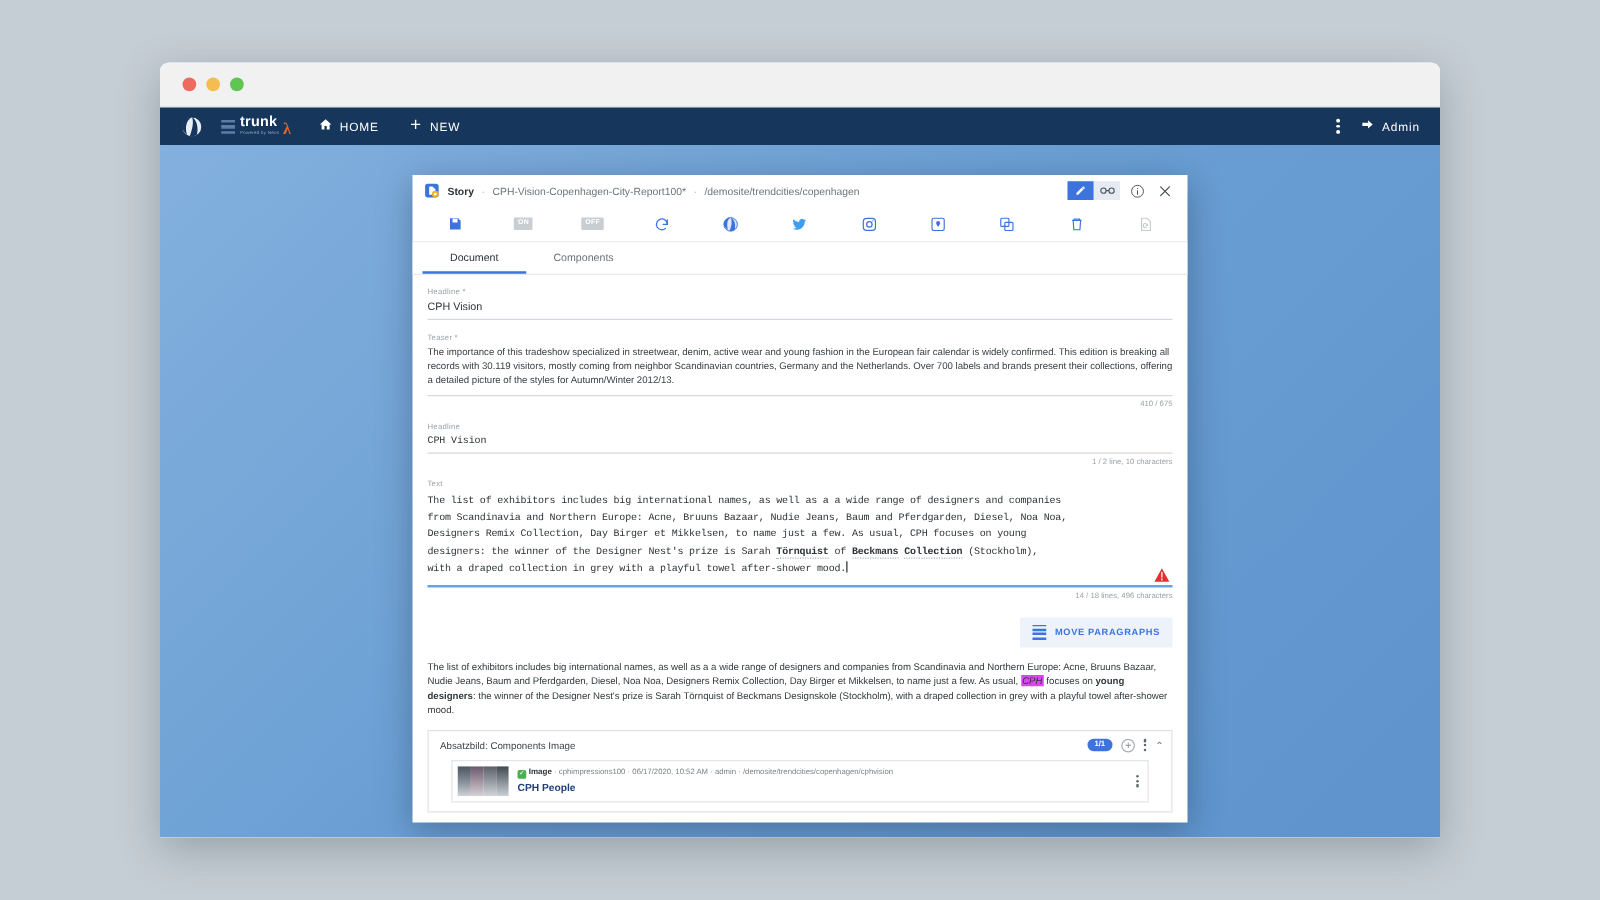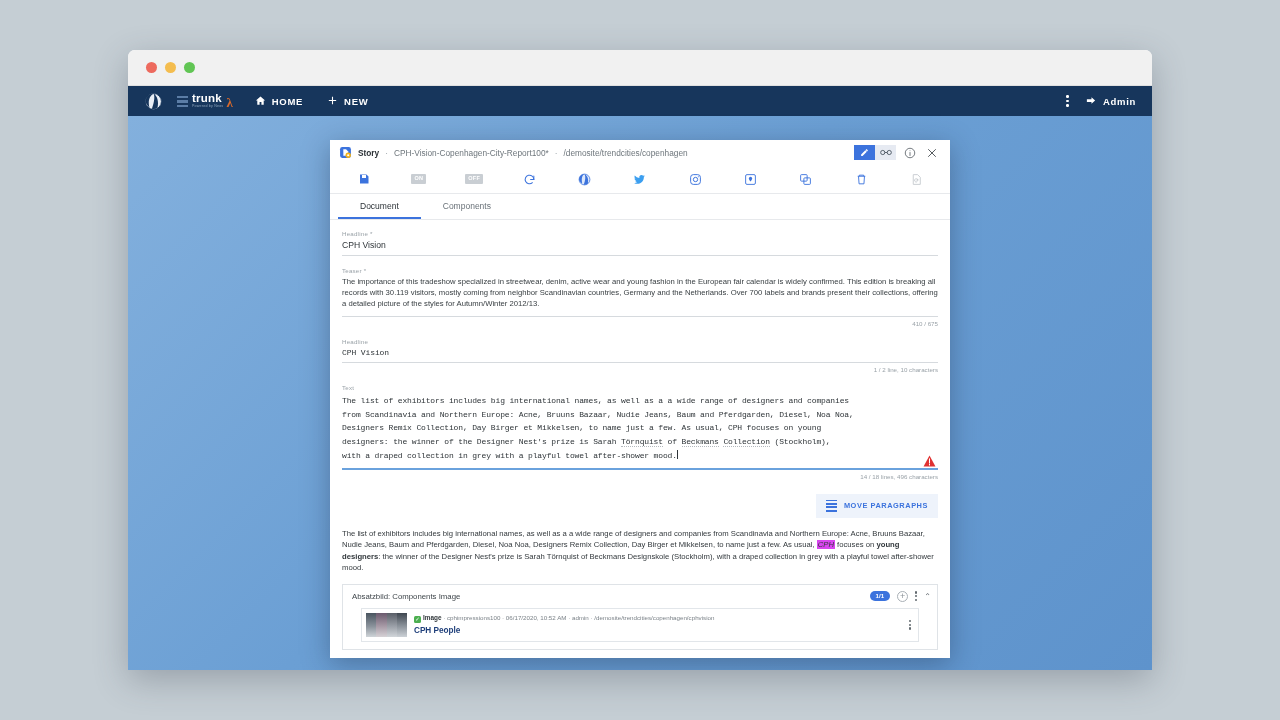--- a/index.html
+++ b/index.html
@@ -50,22 +50,22 @@
   #app-nav .nav-left { display: flex; align-items: center; gap: 0; }
   .nav-logo { width: 19px; height: 19px; margin-right: 14px; }
   .brand { display: flex; align-items: flex-end; margin-right: 22px; }
   .brand-bars { display: flex; flex-direction: column; gap: 2px; margin-right: 4px; margin-bottom: 2px; }
   .brand-bars i { display: block; width: 11px; height: 2.5px; background: #5b7da6; }
   .brand-text { line-height: 1; }
   .brand-name { font-size: 11.5px; font-weight: bold; letter-spacing: .2px; }
   .brand-tag { font-size: 3.6px; color: #8fa6bd; letter-spacing: .2px; display: block; margin-top: 1px; }
   .brand-mark { color: #d96a2b; font-size: 13px; font-weight: bold; margin-left: 3px; line-height: 1; font-family: "Liberation Serif", serif; }
   .nav-item {
-    display: flex; align-items: center; gap: 6px;
-    font-size: 9.5px; font-weight: bold; letter-spacing: .7px;
+    display: flex; align-items: flex-end; gap: 6px;
+    font-size: 9.5px; font-weight: normal; letter-spacing: .7px;
     margin-right: 24px; cursor: pointer;
   }
   .nav-right { margin-left: auto; display: flex; align-items: center; gap: 16px; }
   .kebab { display: flex; flex-direction: column; gap: 2px; cursor: pointer; }
   .kebab i { width: 2.5px; height: 2.5px; background: #fff; border-radius: 50%; }
 
   
   #app-body {
     position: relative;
     height: calc(100% - 66px);
@@ -183,20 +183,21 @@
     font-family: "Liberation Mono", monospace;
     font-size: 8px; line-height: 1.72;
     color: #2e3438;
     padding-bottom: 5px;
     border-bottom: 2px solid #6aa2dd;
     letter-spacing: -.15px;
     white-space: pre-wrap;
   }
   .misspelled {
     border-bottom: 1.5px dotted #b4b9be;
+    font-weight: bold;
   }
   .caret {
     display: inline-block;
     width: 1px; height: 9px;
     background: #2e3438;
     vertical-align: -1px;
   }
   .warn-tri {
     position: absolute; right: 2px; bottom: 9px;
   }

